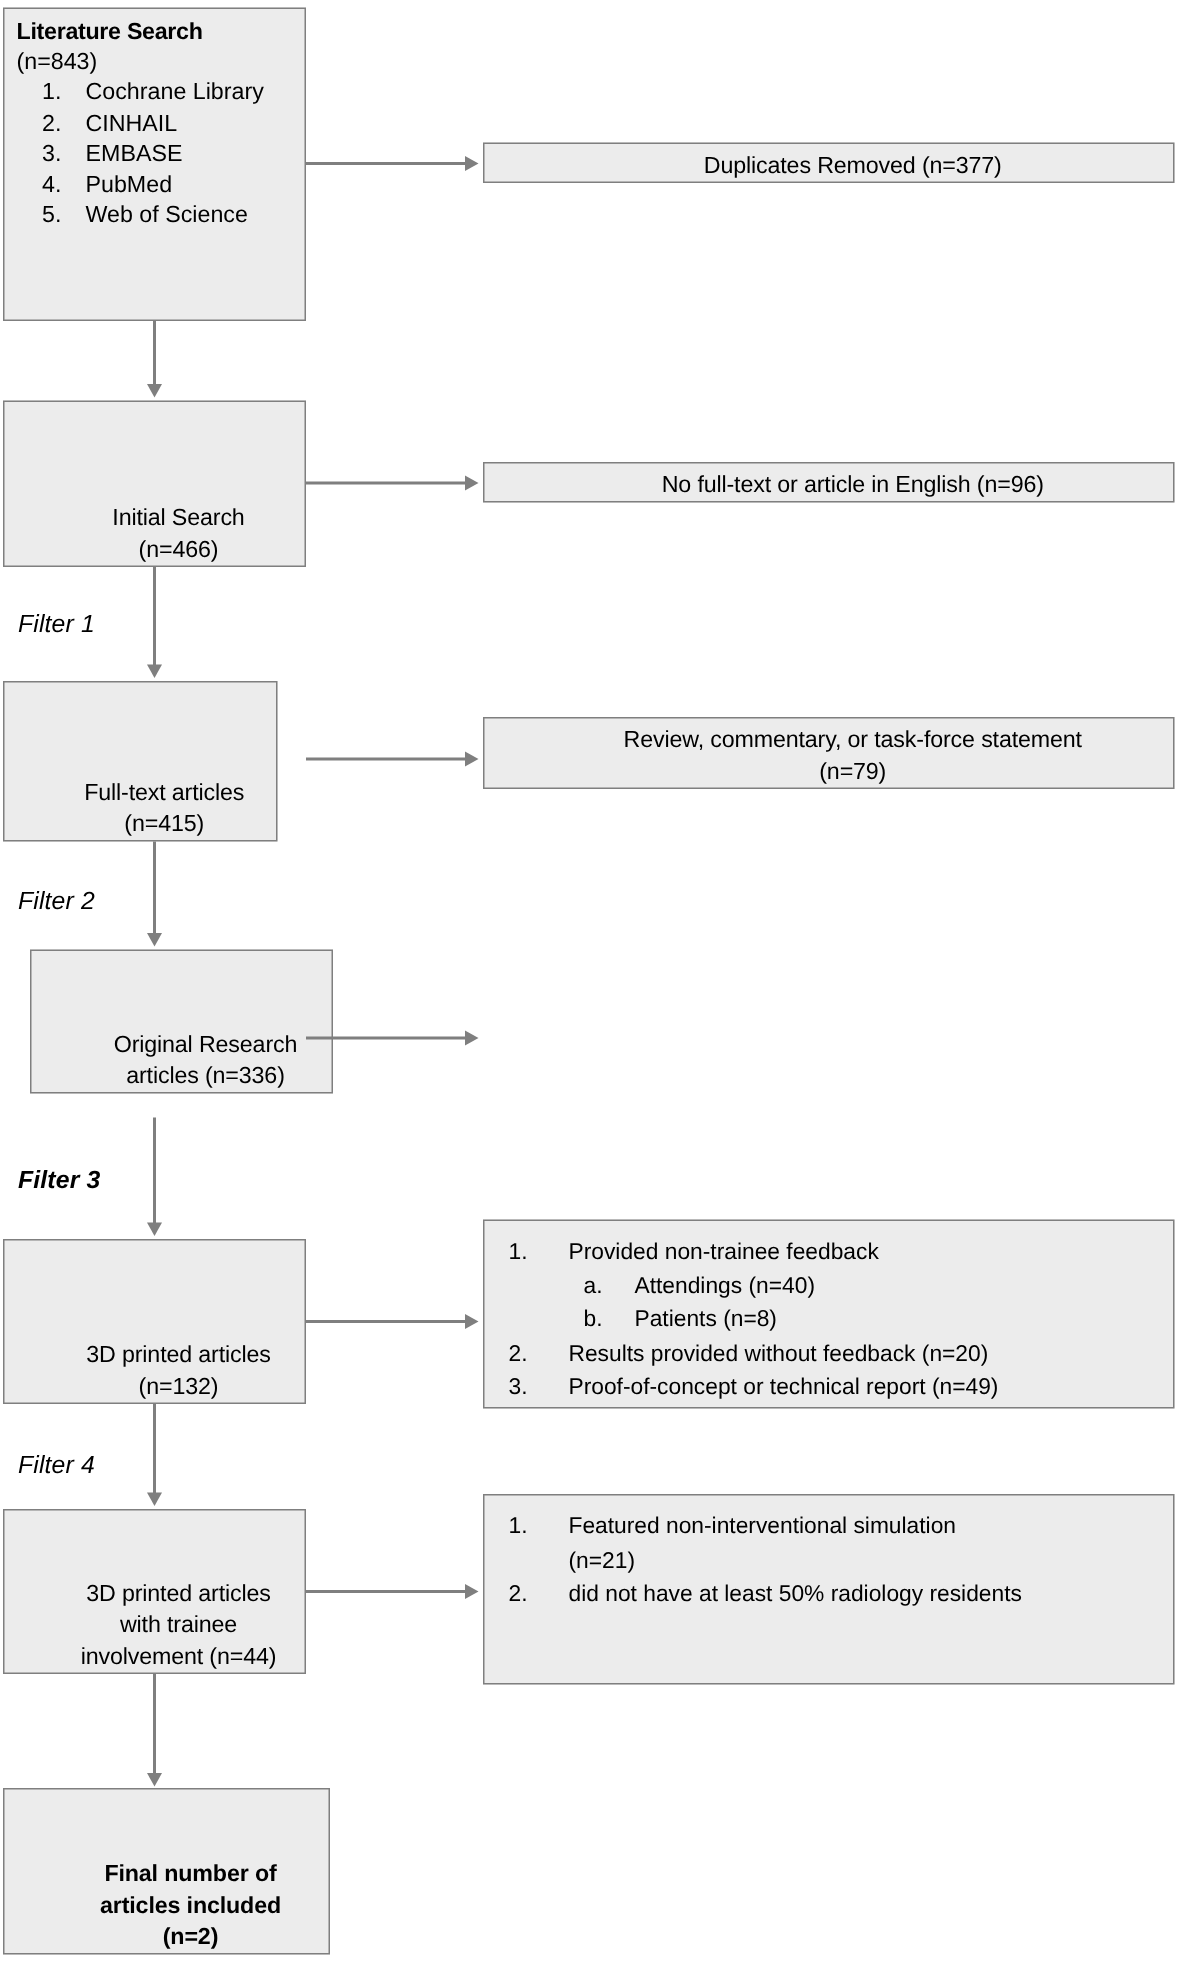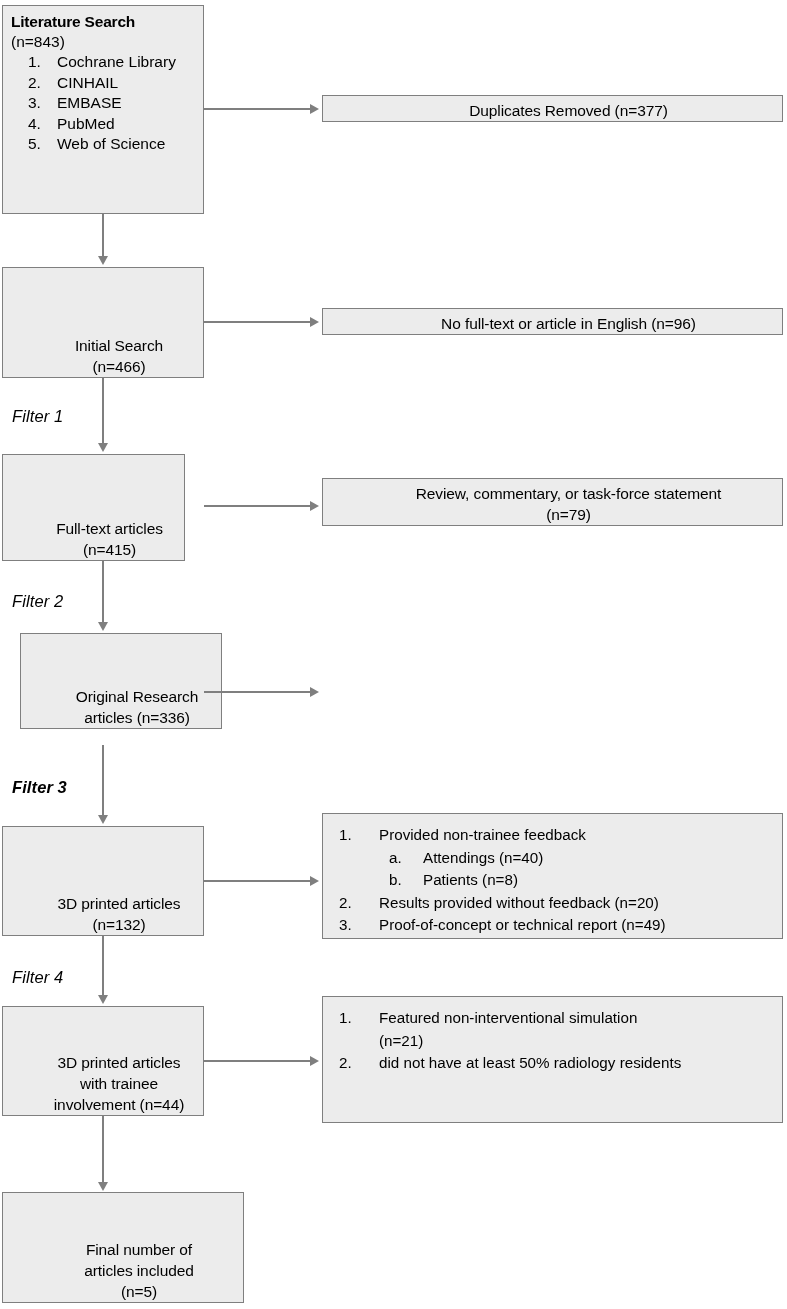--- a/index.html
+++ b/index.html
@@ -296,21 +296,21 @@
       <li>
         <span class="num">2.</span>
         <div>did not have at least 50% radiology residents</div>
       </li>
     </ul>
   </div>
 
   <div class="conn conn-v" style="left:102px; top:1116px; width:1.7px; height:67px;"></div>
   <div class="arrow-down" style="left:98px; top:1182px;"></div>
 
-  <div class="box box-center" style="left:2px; top:1192px; width:242px; height:111px;">
+  <div class="box box-center" style="left:2px; top:1192px; width:218px; height:111px;font-weight:bold;">
     <div class="node-text">
       <div>Final number of</div>
       <div>articles included</div>
-      <div>(n=5)</div>
+      <div>(n=2)</div>
     </div>
   </div>
 
 </div>
 
 </body></html>

